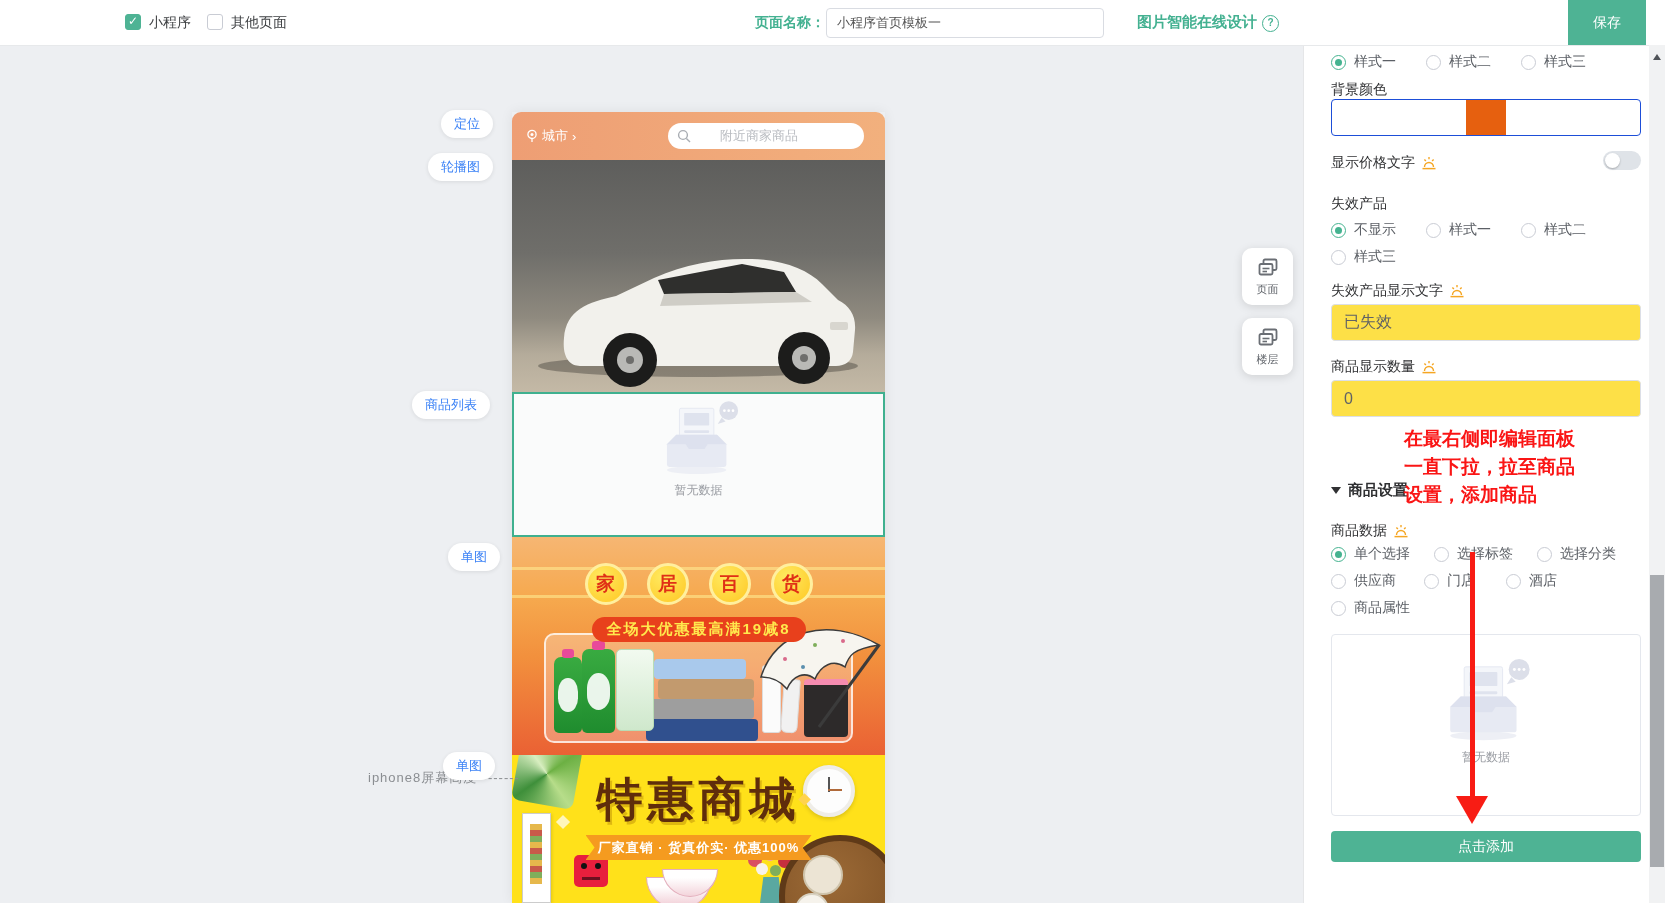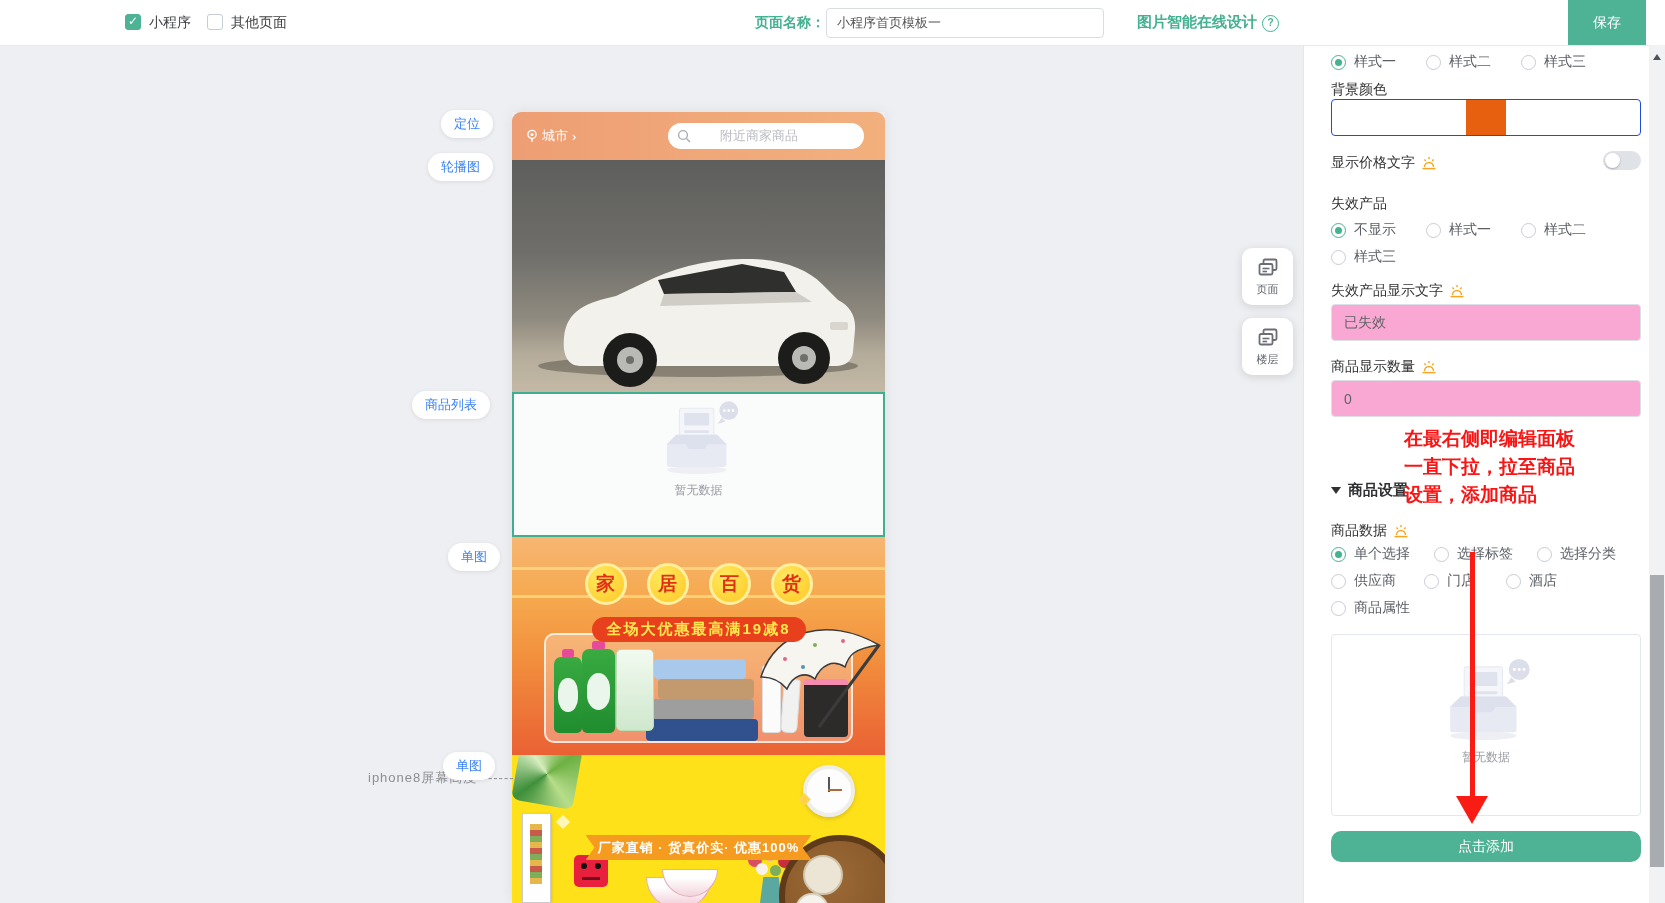--- a/index.html
+++ b/index.html
@@ -56,30 +56,30 @@
   .panel{position:absolute;left:1303px;top:45px;width:362px;height:858px;background:#fff;border-left:1px solid #e5e6e8;z-index:20;}
   .p-abs{position:absolute;left:27px;width:310px;}
   .p-label{font-size:14px;color:#303133;display:flex;align-items:center;gap:6px;}
   .radio-row{display:flex;flex-wrap:wrap;row-gap:9px;}
   .radio{display:inline-flex;align-items:center;cursor:pointer;}
   .radio .dot{width:15px;height:15px;box-sizing:border-box;border:1px solid #c9ccd4;border-radius:50%;background:#fff;margin-right:8px;position:relative;flex:none;}
   .radio.sel .dot{border-color:#45b390;}
   .radio.sel .dot::after{content:"";position:absolute;left:3px;top:3px;width:7px;height:7px;border-radius:50%;background:#45b390;}
   .radio .rl{font-size:14px;color:#5c6066;}
   .w95{width:95px;}.w103{width:103px;}.w93{width:93px;}.w82{width:82px;}
-  .t-input{box-sizing:border-box;width:310px;height:37px;border:1px solid #dcdfe6;border-radius:4px;padding:0 12px;font-size:14px;color:#606266;outline:none;font-family:inherit;background:#f9a8d4;}
+  .t-input{box-sizing:border-box;width:310px;height:37px;border:1px solid #dcdfe6;border-radius:4px;padding:0 12px;font-size:16px;color:#606266;outline:none;font-family:inherit;background:#fde047;}
   .color-box{box-sizing:border-box;width:310px;height:37px;border:1px solid #1d4ed8;border-radius:4px;background:#fff;display:flex;align-items:center;overflow:hidden;flex-direction:column;}
   .swatch{width:40px;height:35px;background:#e6600f;flex:none;}
   .color-val{font-size:14px;color:#606266;margin-left:20px;}
   .toggle{position:absolute;right:0;top:-2px;width:38px;height:19px;border-radius:10px;background:#dfe3e8;cursor:pointer;}
   .toggle::after{content:"";position:absolute;left:2px;top:2px;width:15px;height:15px;border-radius:50%;background:#fff;box-shadow:0 1px 2px rgba(0,0,0,.25);}
   .sec-head{display:flex;align-items:center;font-size:15px;font-weight:bold;color:#303133;cursor:pointer;}
   .tri-down{width:0;height:0;border-left:5px solid transparent;border-right:5px solid transparent;border-top:7px solid #303133;margin-right:7px;}
   .p-empty{box-sizing:border-box;width:310px;height:182px;border:1px solid #e4e7ed;border-radius:4px;text-align:center;}
-  .add-btn{box-sizing:border-box;width:310px;height:31px;line-height:31px;border-radius:10px;background:#4eb394;color:#fff;font-size:14px;text-align:center;cursor:pointer;}
+  .add-btn{box-sizing:border-box;width:310px;height:31px;line-height:31px;border-radius:4px;background:#4eb394;color:#fff;font-size:14px;text-align:center;cursor:pointer;}
   
   .annot{position:absolute;left:1404px;top:425px;font-size:19px;font-weight:600;color:#fa1515;line-height:28px;z-index:60;white-space:nowrap;}
   .arrow-line{position:absolute;left:1470px;top:552px;width:5px;height:246px;background:#f81c14;z-index:60;}
   .arrow-head{position:absolute;left:1456px;top:796px;width:0;height:0;border-left:16px solid transparent;border-right:16px solid transparent;border-top:28px solid #f81c14;z-index:60;}
   
   .sb-track{position:absolute;left:1649px;top:45px;width:16px;height:858px;background:#f1f2f3;z-index:70;}
   .sb-up{position:absolute;left:4px;top:9px;width:0;height:0;border-left:4px solid transparent;border-right:4px solid transparent;border-bottom:6px solid #4f5358;}
   .sb-thumb{position:absolute;left:1px;top:530px;width:14px;height:292px;background:#a8abaf;}
   .deco{position:absolute;}
 </style>
@@ -192,20 +192,21 @@
         <path d="M4 62 C18 16 70 0 122 30 C96 34 92 40 88 52 C76 44 64 50 58 64 C48 56 36 60 30 74 C22 64 12 62 4 62 Z" fill="#f7f5ef" stroke="#3b3b3b" stroke-width="1.5"></path>
         <path d="M122 30 L62 112" stroke="#3b3b3b" stroke-width="3"></path>
         <circle cx="28" cy="44" r="2" fill="#d96a8b"></circle>
           <circle cx="58" cy="30" r="2" fill="#7fae5b"></circle>
           <circle cx="86" cy="26" r="2" fill="#d96a8b"></circle>
           <circle cx="46" cy="52" r="2" fill="#5b8fae"></circle>
       </svg>
     </div>
 
     <div class="banner2">
+      <div class="b2-title">特惠商城</div>
       <div class="b2-ribbon">厂家直销 · 货真价实· 优惠100%</div>
       <div class="deco" style="left:4px;top:-12px;width:62px;height:62px;border-radius:8px;transform:rotate(10deg);background:conic-gradient(from 45deg,#6cb043,#b7dd8a,#3e8f3a,#d8eec0,#6cb043)"></div>
       <div class="deco" style="right:30px;top:10px;width:44px;height:44px;border-radius:50%;background:#fdfdfd;border:4px solid #efede8;box-shadow:0 2px 4px rgba(0,0,0,.15)">
         <div style="position:absolute;left:21px;top:8px;width:2px;height:15px;background:#555"></div>
         <div style="position:absolute;left:21px;top:20px;width:14px;height:2px;background:#b06a3a"></div>
       </div>
       <div class="deco" style="left:10px;top:58px;width:27px;height:88px;background:#fff;border:1px solid #ccc;box-shadow:1px 1px 3px rgba(0,0,0,.12)">
         <div style="position:absolute;left:7px;top:10px;width:12px;height:60px;background:repeating-linear-gradient(180deg,#e6b84c 0 6px,#c85a4a 6px 12px,#7fae5b 12px 18px)"></div>
       </div>
       <div class="deco" style="left:62px;top:100px;width:34px;height:32px;background:#e81f3d;border-radius:5px">

